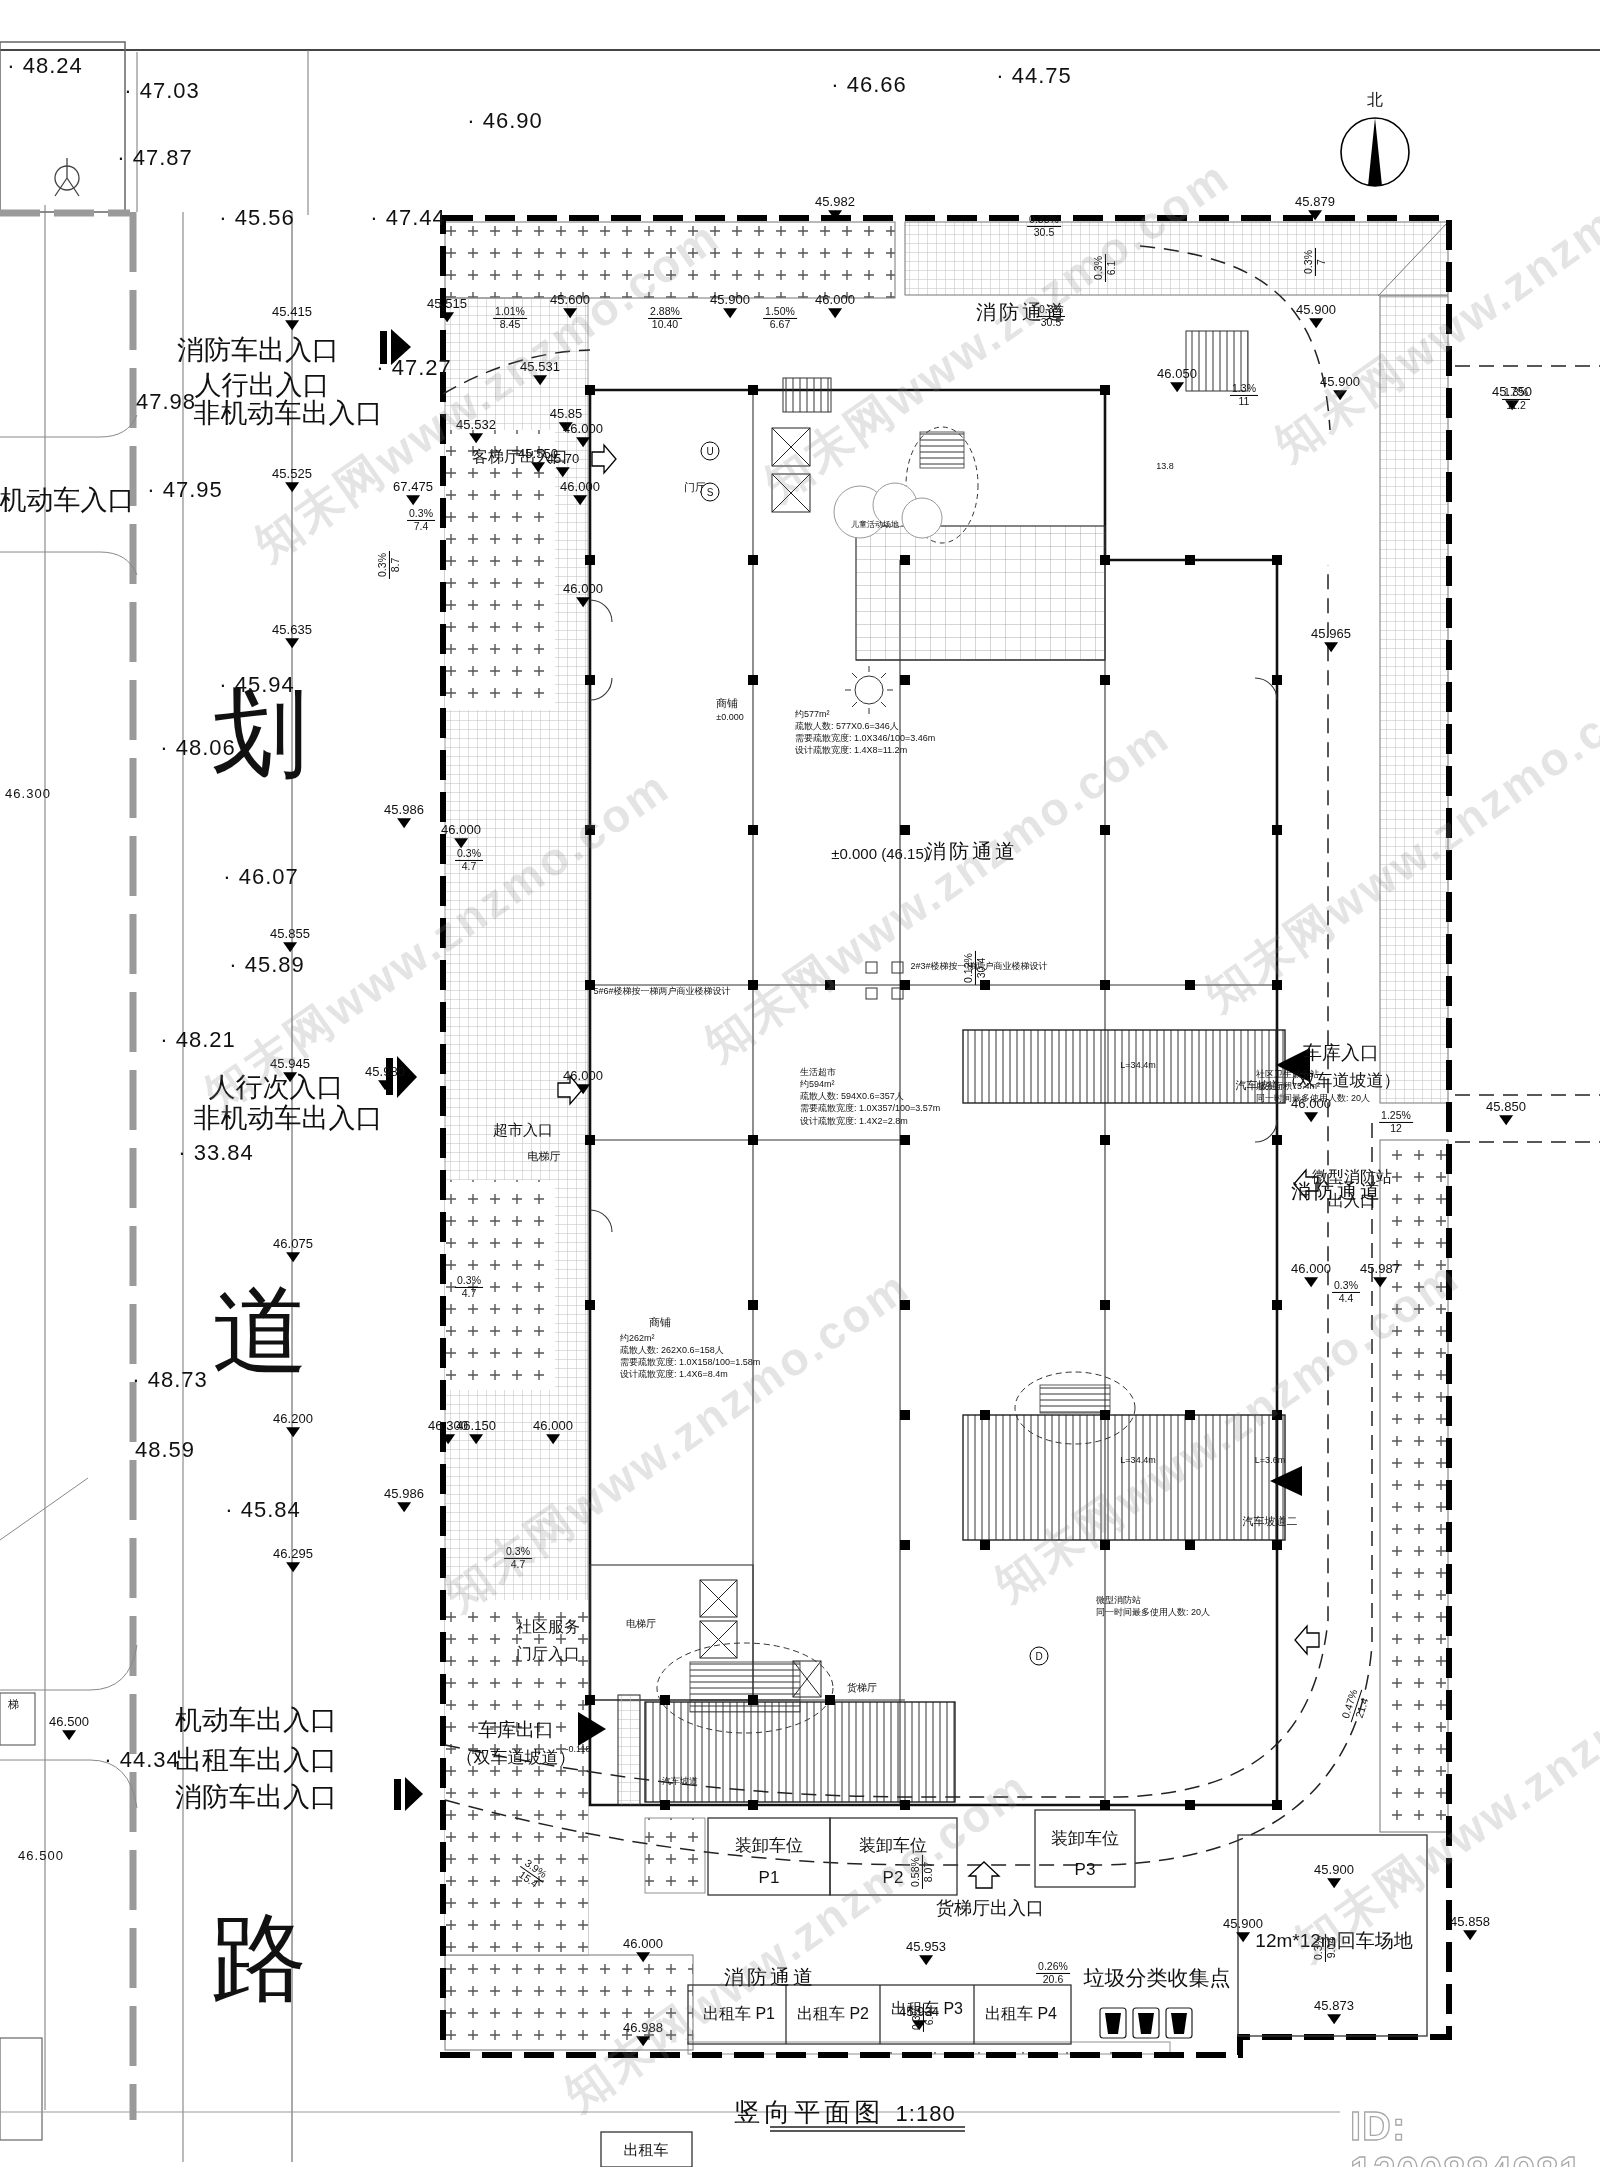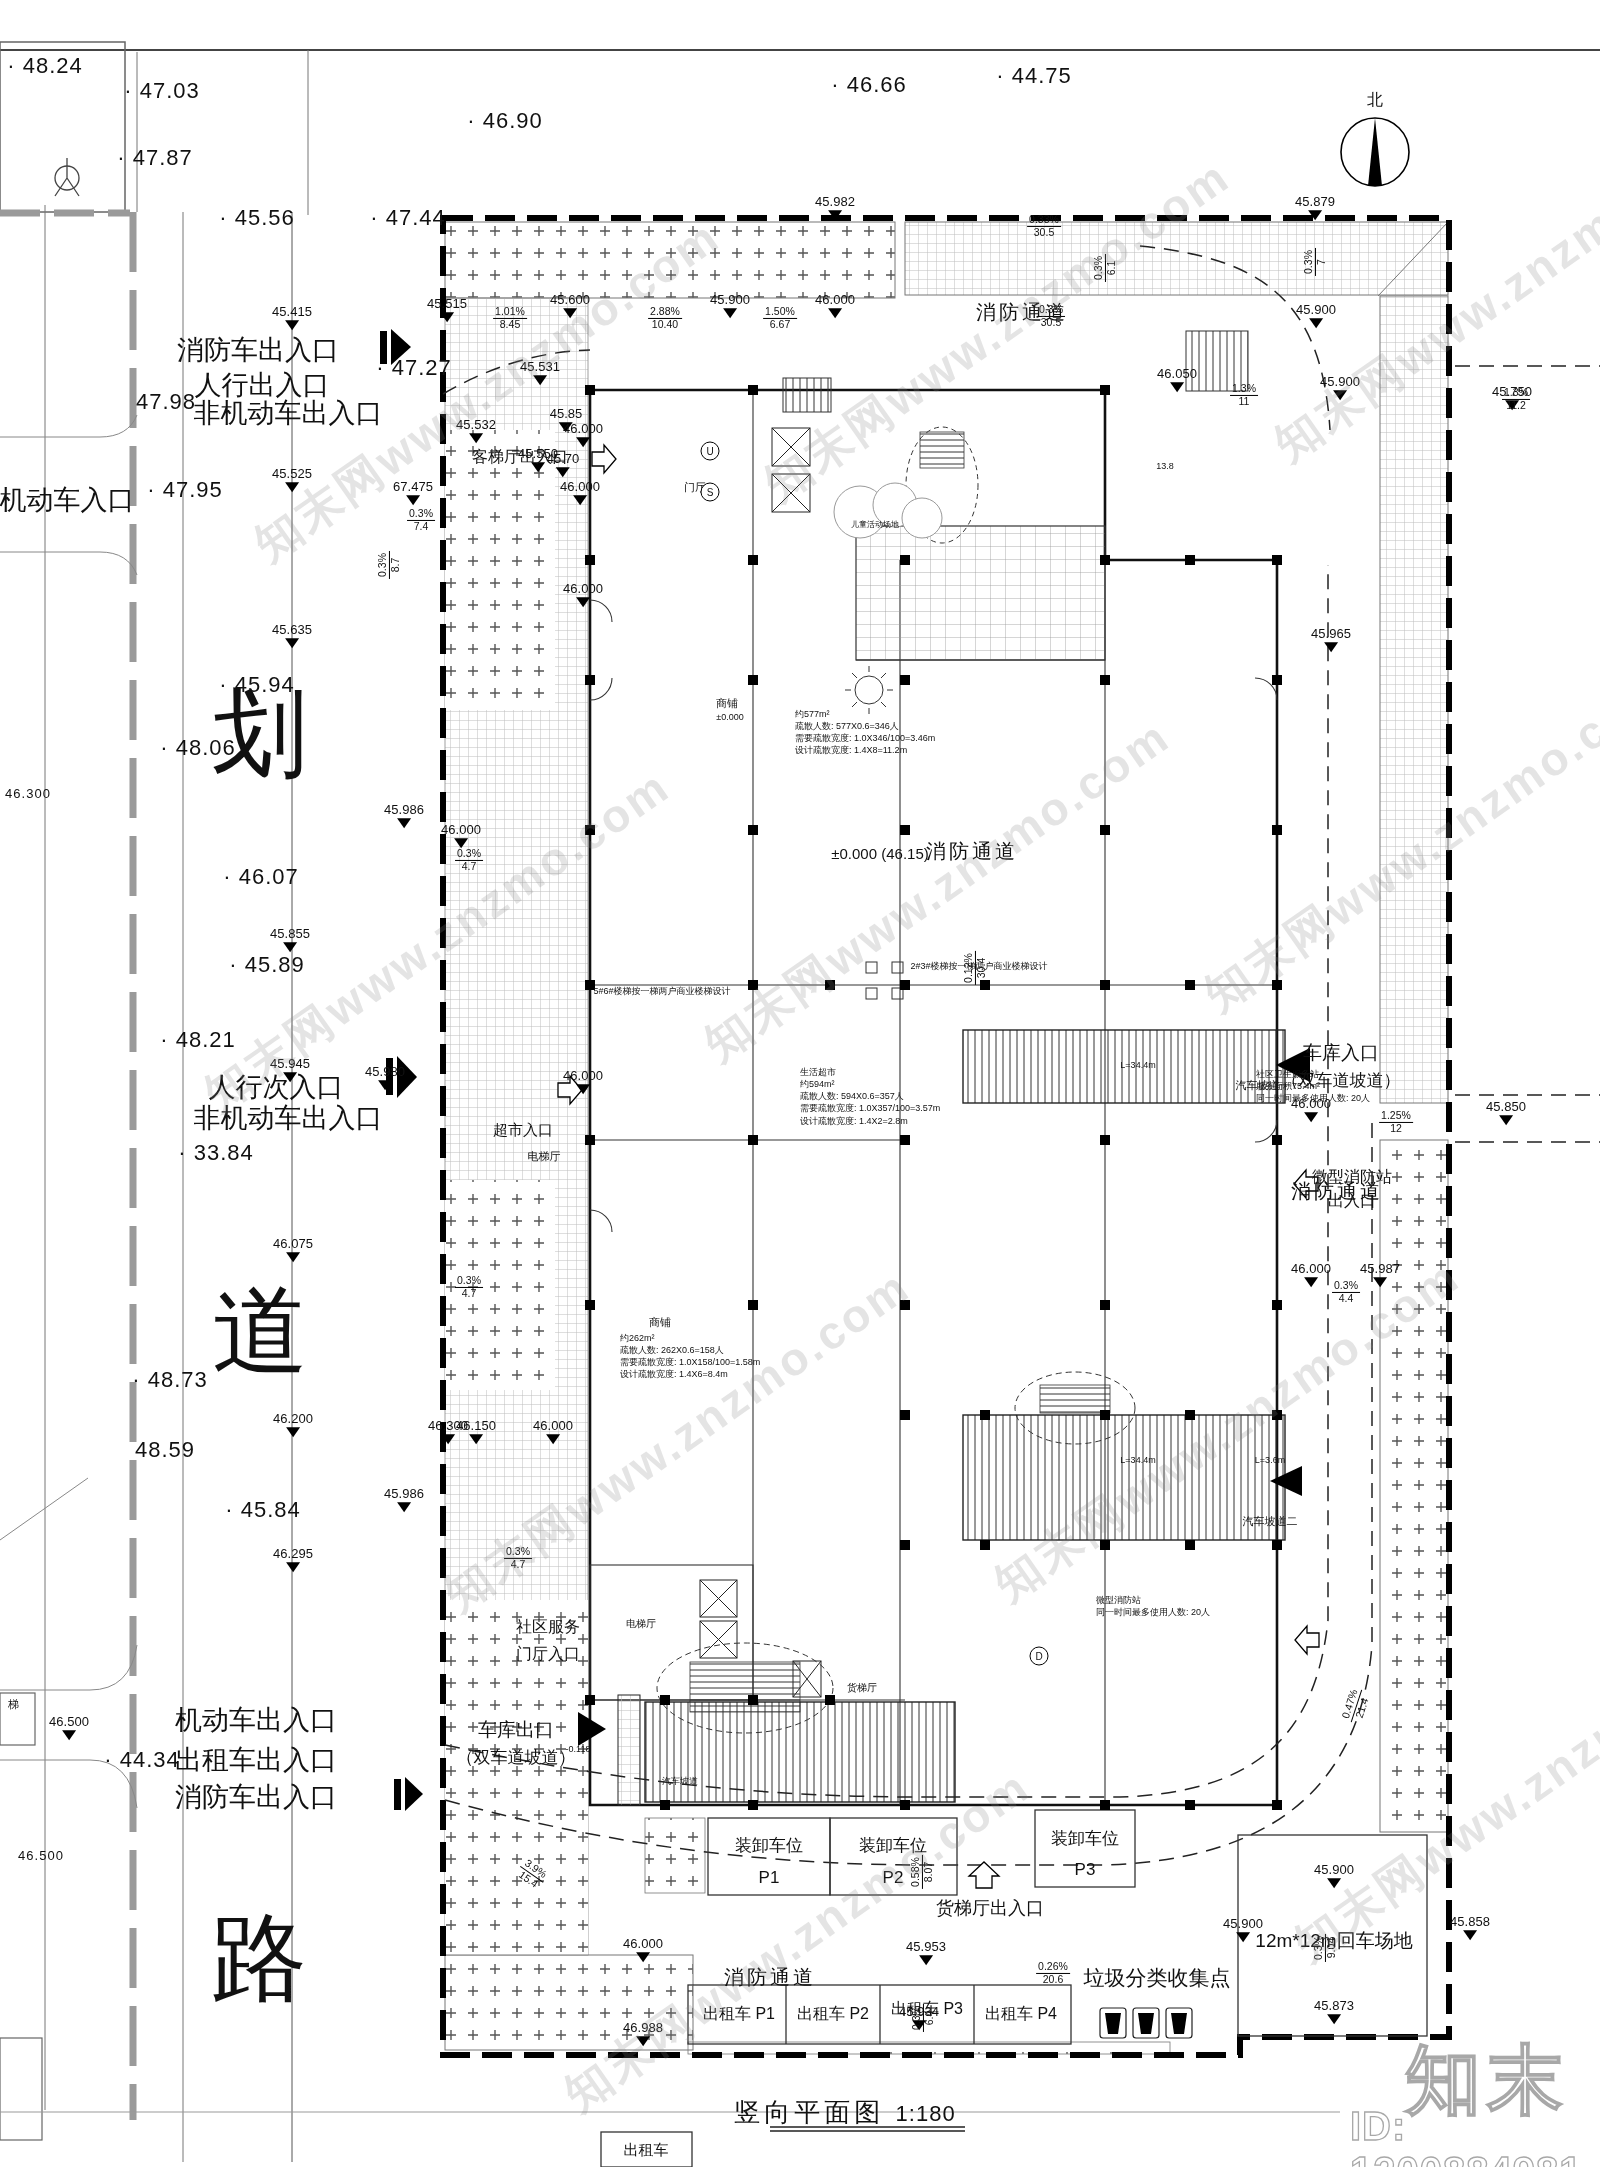--- a/index.html
+++ b/index.html
@@ -622,16 +622,15 @@
       <div class="wm" style="left: 1250px; top: 1760px;">知末网www.znzmo.com</div>
     </div>
 
   <div id="north" class="lbl" style="left:1375px;top:100px;">北</div>
 
   <div id="title">
     <span>竖向平面图</span>
     <span class="scale">1:180</span>
   </div>
 
-  <div id="logo" class="outline">知末</div>
   <div id="docid" class="outline">ID: 1200884981</div>
 
 </div>
 
 </body></html>

